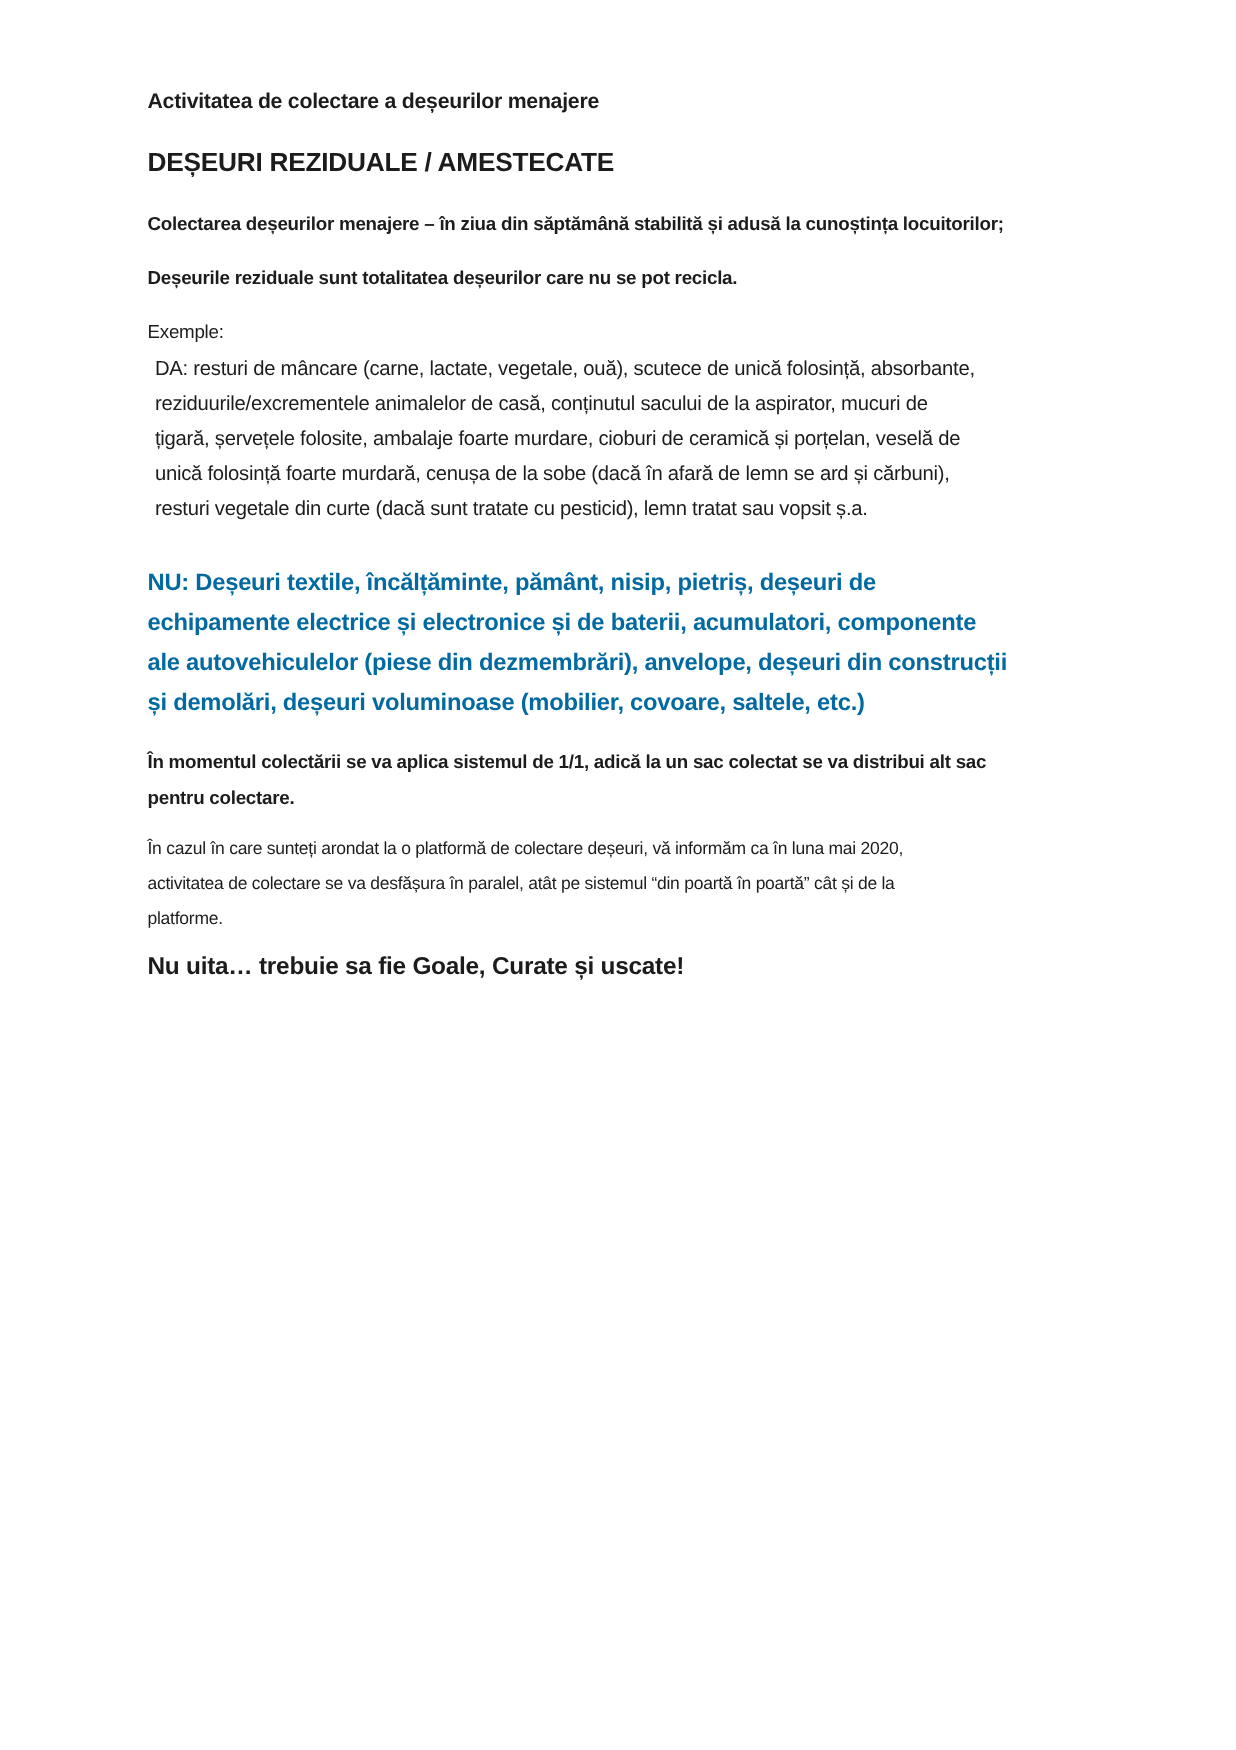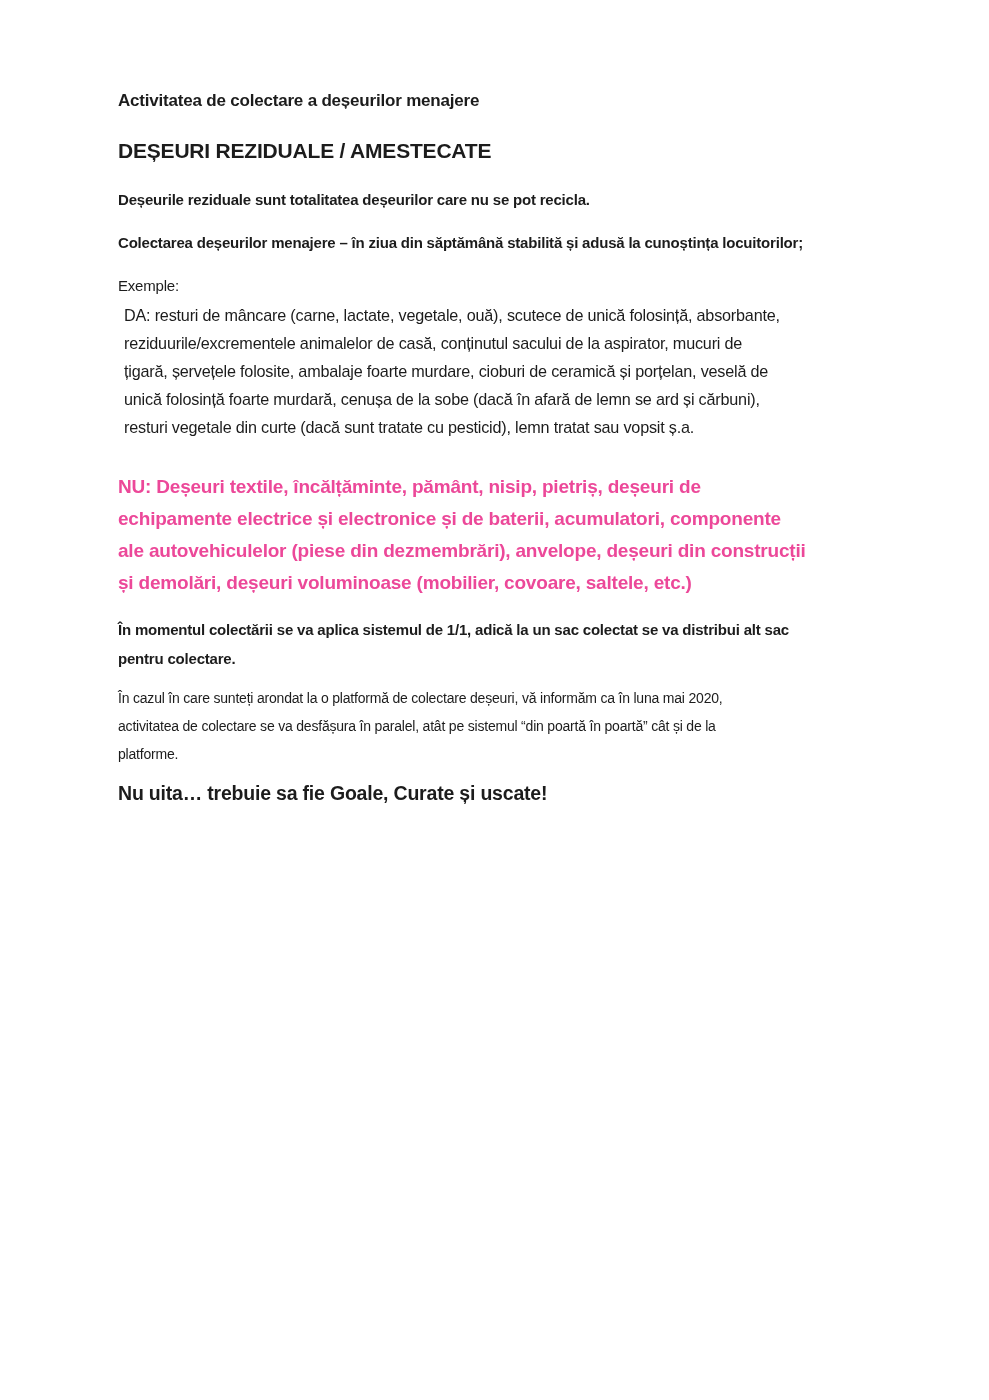--- a/index.html
+++ b/index.html
@@ -14,21 +14,21 @@
     height: 1400px;
     background: #ffffff;
     overflow: hidden;
     font-family: "Liberation Sans", "DejaVu Sans", sans-serif;
     color: #1c1c1c;
     letter-spacing: -0.2px;
   }
   .content {
     position: absolute;
     left: 118px;
-    top: 90px;
+    top: 70px;
     width: 804px;
   }
   
   .lines { white-space: pre-line; }
 
   .doc-title {
     font-size: 17px;
     font-weight: bold;
     line-height: 22px;
     margin: 0 0 26px 0;
@@ -89,33 +89,33 @@
 </head>
 <body>
 
 <div class="page" style="color: rgb(28, 28, 28); background: rgb(255, 255, 255);">
   <div class="content">
 
     <h1 class="doc-title">Activitatea de colectare a deșeurilor menajere</h1>
 
     <h2 class="doc-heading">DEȘEURI REZIDUALE / AMESTECATE</h2>
 
+    <p class="p-bold-sm">Colectarea deșeurilor menajere – în ziua din săptămână stabilită și adusă la cunoștința locuitorilor;</p>
+
     <p class="p-bold-sm">Deșeurile reziduale sunt totalitatea deșeurilor care nu se pot recicla.</p>
-
-    <p class="p-bold-sm">Colectarea deșeurilor menajere – în ziua din săptămână stabilită și adusă la cunoștința locuitorilor;</p>
 
     <p class="p-reg-sm examples-label">Exemple:</p>
 
     <div class="yes-block lines">DA: resturi de mâncare (carne, lactate, vegetale, ouă), scutece de unică folosință, absorbante,
 reziduurile/excrementele animalelor de casă, conținutul sacului de la aspirator, mucuri de
 țigară, șervețele folosite, ambalaje foarte murdare, cioburi de ceramică și porțelan, veselă de
 unică folosință foarte murdară, cenușa de la sobe (dacă în afară de lemn se ard și cărbuni),
 resturi vegetale din curte (dacă sunt tratate cu pesticid), lemn tratat sau vopsit ș.a.</div>
 
-    <div class="no-block lines" style="color: #ec4899;">NU: Deșeuri textile, încălțăminte, pământ, nisip, pietriș, deșeuri de
+    <div class="no-block lines" style="color: #0369a1;">NU: Deșeuri textile, încălțăminte, pământ, nisip, pietriș, deșeuri de
 echipamente electrice și electronice și de baterii, acumulatori, componente
 ale autovehiculelor (piese din dezmembrări), anvelope, deșeuri din construcții
 și demolări, deșeuri voluminoase (mobilier, covoare, saltele, etc.)</div>
 
     <div class="p-bold-note lines">În momentul colectării se va aplica sistemul de 1/1, adică la un sac colectat se va distribui alt sac
 pentru colectare.</div>
 
     <div class="p-reg-note lines">În cazul în care sunteți arondat la o platformă de colectare deșeuri, vă informăm ca în luna mai 2020,
 activitatea de colectare se va desfășura în paralel, atât pe sistemul “din poartă în poartă” cât și de la
 platforme.</div>

